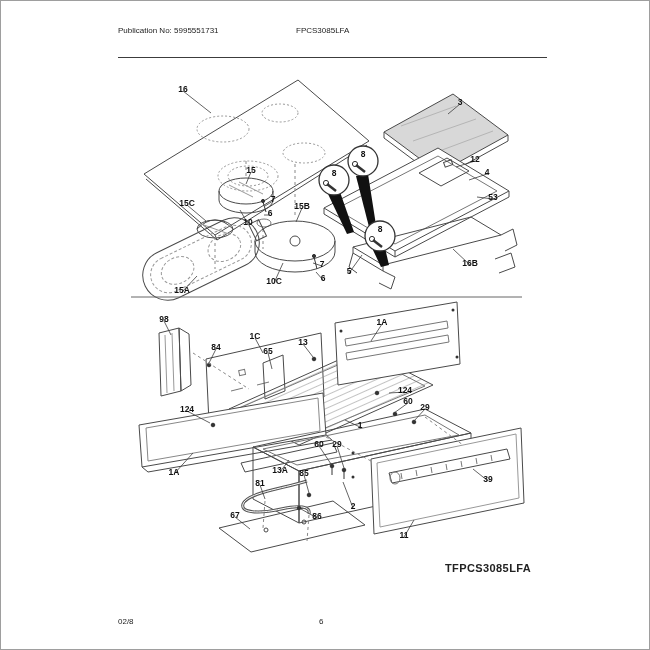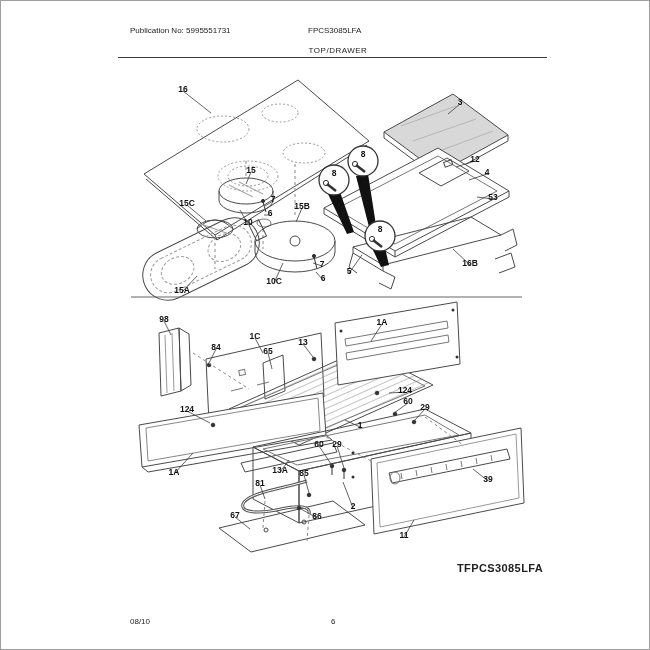--- a/index.html
+++ b/index.html
@@ -1,39 +1,38 @@
 <!DOCTYPE html>
 <html><head>
 <meta charset="utf-8">
 <style>
   html,body{margin:0;padding:0;background:#fff;}
   .page{
     position:relative;width:650px;height:650px;box-sizing:border-box;
     background:#ffffff;border:1px solid #9e9e9e;overflow:hidden;
     font-family:"Liberation Sans", sans-serif;color:#1a1a1a;
   }
-  .hdr-text{position:absolute;font-size:8px;white-space:nowrap;color:#222;margin-left:12px;}
+  .hdr-text{position:absolute;font-size:8px;white-space:nowrap;color:#222;}
   #pub{left:117px;top:25px;}
   #model{left:295px;top:25px;text-align:center;}
   #sect{left:0;top:45px;width:650px;text-align:center;letter-spacing:.5px;}
   .hdr-line{position:absolute;left:117px;top:56px;width:429px;border-top:1px solid #3c3c3c;height:0;}
   #diag-id{position:absolute;left:444px;top:561px;font-size:11px;font-weight:bold;letter-spacing:.4px;}
   #date{left:117px;top:616px;}
   #page-num{left:318px;top:616px;}
   svg{position:absolute;left:0;top:0;}
   .part-label{font:bold 8.5px "Liberation Sans", sans-serif;fill:#111;text-anchor:middle;}
 </style>
 </head>
 <body>
 
 <div class="page">
 
   <span class="hdr-text" id="pub">Publication No: 5995551731</span>
   <span class="hdr-text" id="model">FPCS3085LFA</span>
-  <span class="hdr-text" id="sect">TOP/DRAWER</span>
   <div class="hdr-line"></div>
 
   <svg width="650" height="650" viewBox="0 0 650 650">
     <defs>
       <pattern id="rackHatch" width="6" height="6" patternUnits="userSpaceOnUse" patternTransform="rotate(-24)">
         <line x1="0" y1="0" x2="6" y2="0" stroke="#888" stroke-width="1"></line>
       </pattern>
     </defs>
 
     <g stroke="#4a4a4a" fill="none" stroke-width="1">
@@ -323,15 +322,15 @@
         <line x1="403" y1="536" x2="413" y2="519" stroke="#3c3c3c" stroke-width="0.8"></line>
         <text x="403" y="537" class="part-label">11</text>
         <line x1="487" y1="480" x2="472" y2="468" stroke="#3c3c3c" stroke-width="0.8"></line>
         <text x="487" y="481" class="part-label">39</text>
         <line x1="173" y1="473" x2="192" y2="452" stroke="#3c3c3c" stroke-width="0.8"></line>
         <text x="173" y="474" class="part-label">1A</text>
       </g>
   </svg>
 
   <span class="hdr-text" id="diag-id">TFPCS3085LFA</span>
-  <span class="hdr-text" id="date">08/10</span>
+  <span class="hdr-text" id="date">02/8</span>
   <span class="hdr-text" id="page-num">6</span>
 </div>
 
 </body></html>

